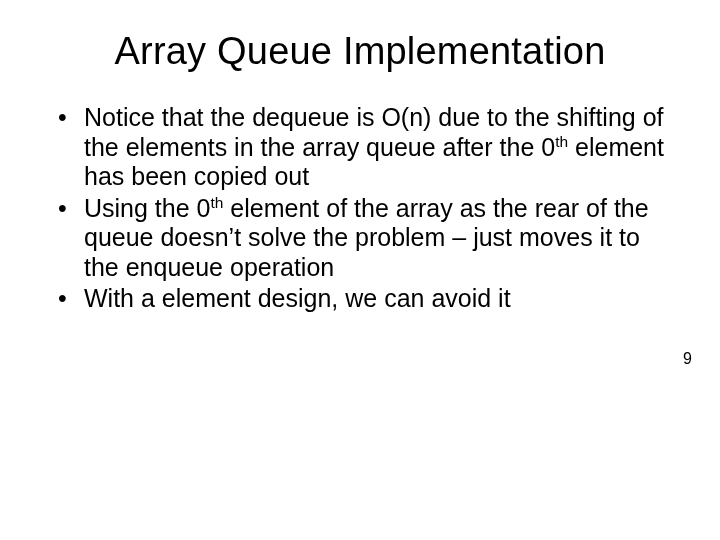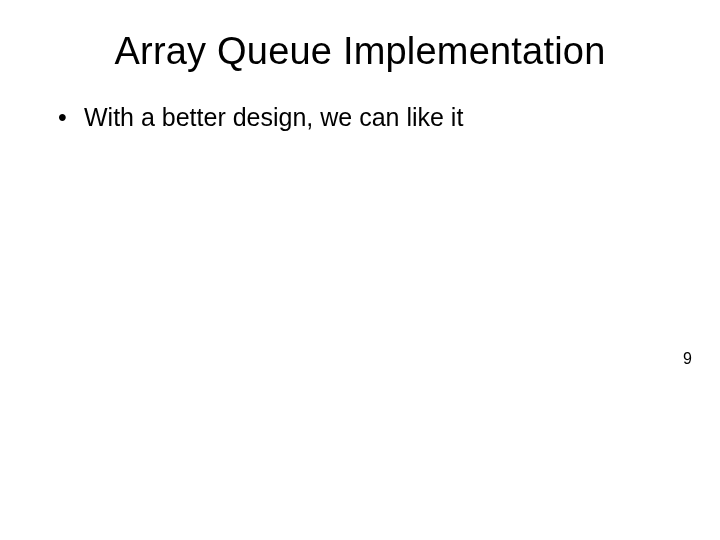--- a/index.html
+++ b/index.html
@@ -56,17 +56,19 @@
     font-size: 16px;
   }
 </style>
 </head>
 <body>
 
 <div class="slide">
   <h1 class="title">Array Queue Implementation</h1>
 
   <ul class="bullets">
-    <li><span>With a better design, we can like it</span><span class="sup"></span><span></span></li>
+    <li><span>Notice that the dequeue is O(n) due to the shifting of the elements in the array queue after the 0</span><span class="sup">th</span><span> element has been copied out</span></li>
+    <li><span>Using the 0</span><span class="sup">th</span><span> element of the array as the rear of the queue doesn’t solve the problem – just moves it to the enqueue operation</span></li>
+    <li><span>With a element design, we can avoid it</span><span class="sup"></span><span></span></li>
   </ul>
 
   <div class="pagenum">9</div>
 </div>
 
 </body></html>

